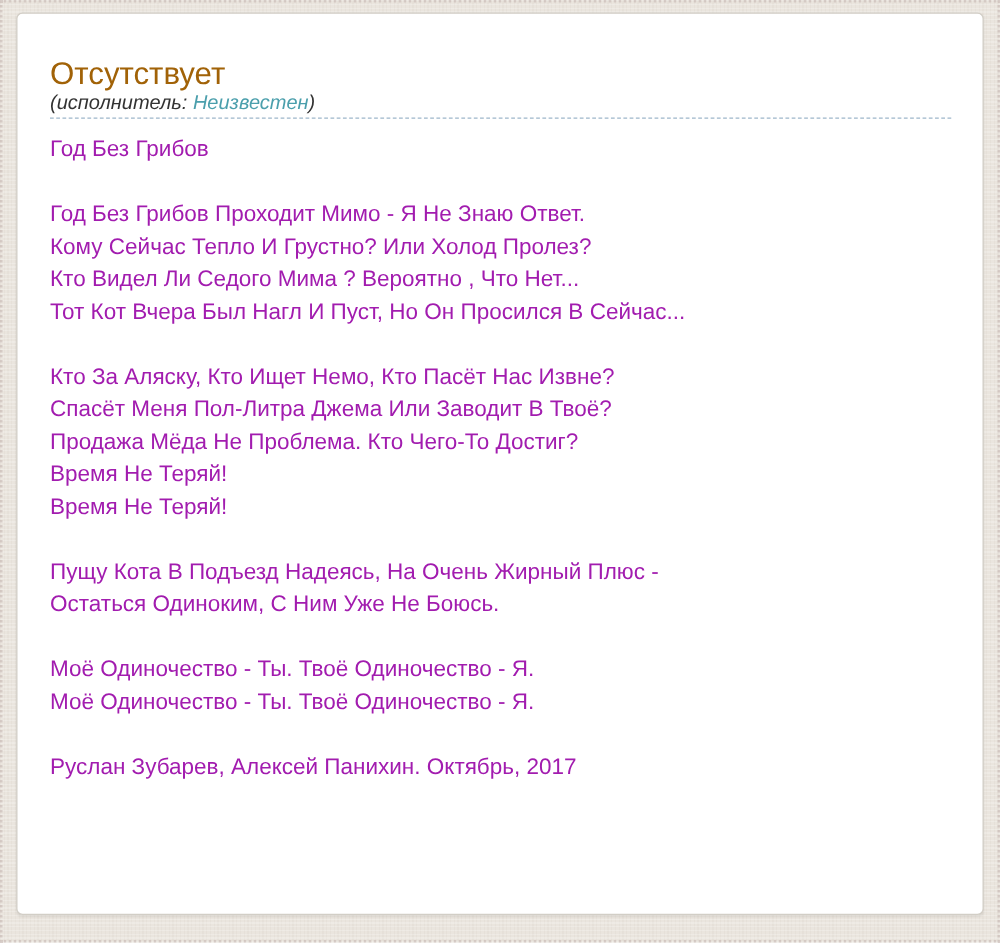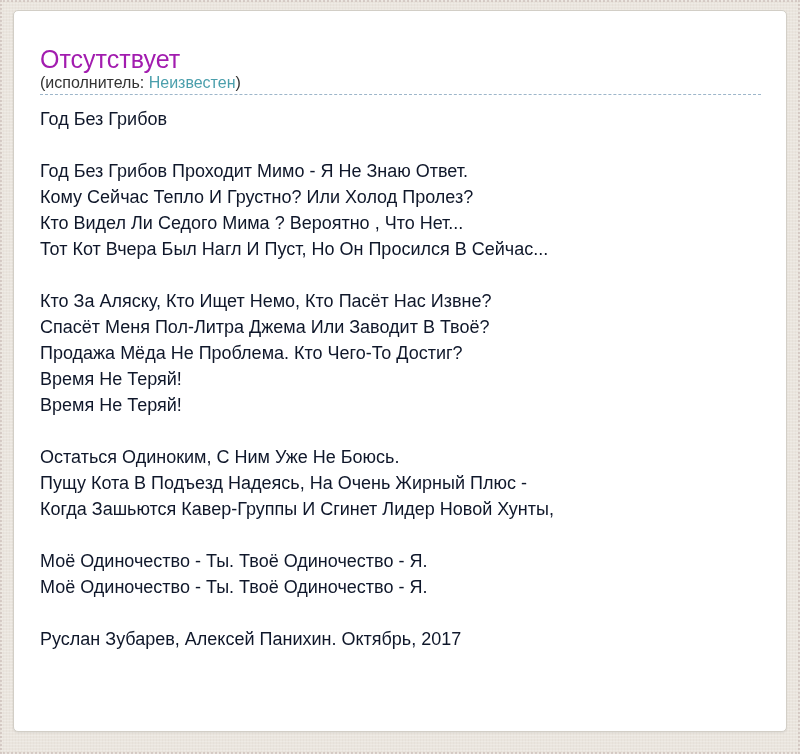--- a/index.html
+++ b/index.html
@@ -36,38 +36,39 @@
   }
   .header {
     padding-top: 34px;
     border-bottom: 1px dashed #9db6ca;
   }
   .page-title {
     margin: 0;
     font-size: 25px;
     line-height: 28px;
     font-weight: normal;
-    color: #a21caf;
+    color: #a16207;
   }
   .artist-line {
     font-size: 16px;
     line-height: 20px;
     color: #333333;
     padding-bottom: 1px;
+    font-style: italic;
   }
   .artist-link {
     color: #4b9fac;
     text-decoration: none;
     cursor: pointer;
   }
   .lyrics {
     margin-top: 11px;
     font-size: 18px;
     line-height: 26px;
-    color: #0f172a;
+    color: #a21caf;
   }
   .lyric-line {
     white-space: pre-wrap;
   }
 </style>
 </head>
 <body>
 
 <div class="edge-frame"></div>
 
@@ -86,22 +87,21 @@
       <div class="lyric-line">Кому Сейчас Тепло И Грустно? Или Холод Пролез?</div>
       <div class="lyric-line">Кто Видел Ли Седого Мима ? Вероятно , Что Нет...</div>
       <div class="lyric-line">Тот Кот Вчера Был Нагл И Пуст, Но Он Просился В Сейчас...</div>
       <div class="lyric-line">&nbsp;</div>
       <div class="lyric-line">Кто За Аляску, Кто Ищет Немо, Кто Пасёт Нас Извне?</div>
       <div class="lyric-line">Спасёт Меня Пол-Литра Джема Или Заводит В Твоё?</div>
       <div class="lyric-line">Продажа Мёда Не Проблема. Кто Чего-То Достиг?</div>
       <div class="lyric-line">Время Не Теряй!</div>
       <div class="lyric-line">Время Не Теряй!</div>
       <div class="lyric-line">&nbsp;</div>
+      <div class="lyric-line">Пущу Кота В Подъезд Надеясь, На Очень Жирный Плюс -</div>
       <div class="lyric-line">Остаться Одиноким, С Ним Уже Не Боюсь.</div>
-      <div class="lyric-line">Пущу Кота В Подъезд Надеясь, На Очень Жирный Плюс -</div>
-      <div class="lyric-line">Когда Зашьются Кавер-Группы И Сгинет Лидер Новой Хунты,</div>
       <div class="lyric-line">&nbsp;</div>
       <div class="lyric-line">Моё Одиночество - Ты. Твоё Одиночество - Я.</div>
       <div class="lyric-line">Моё Одиночество - Ты. Твоё Одиночество - Я.</div>
       <div class="lyric-line">&nbsp;</div>
       <div class="lyric-line">Руслан Зубарев, Алексей Панихин. Октябрь, 2017</div>
     </div>
 </div>
 
 </body></html>

